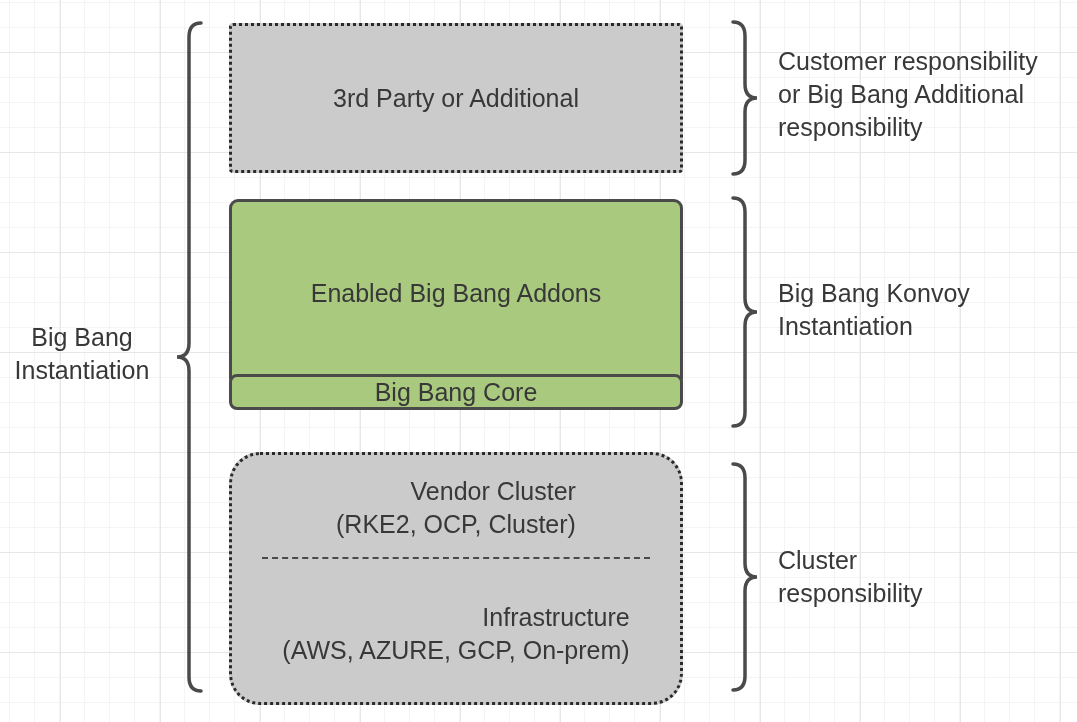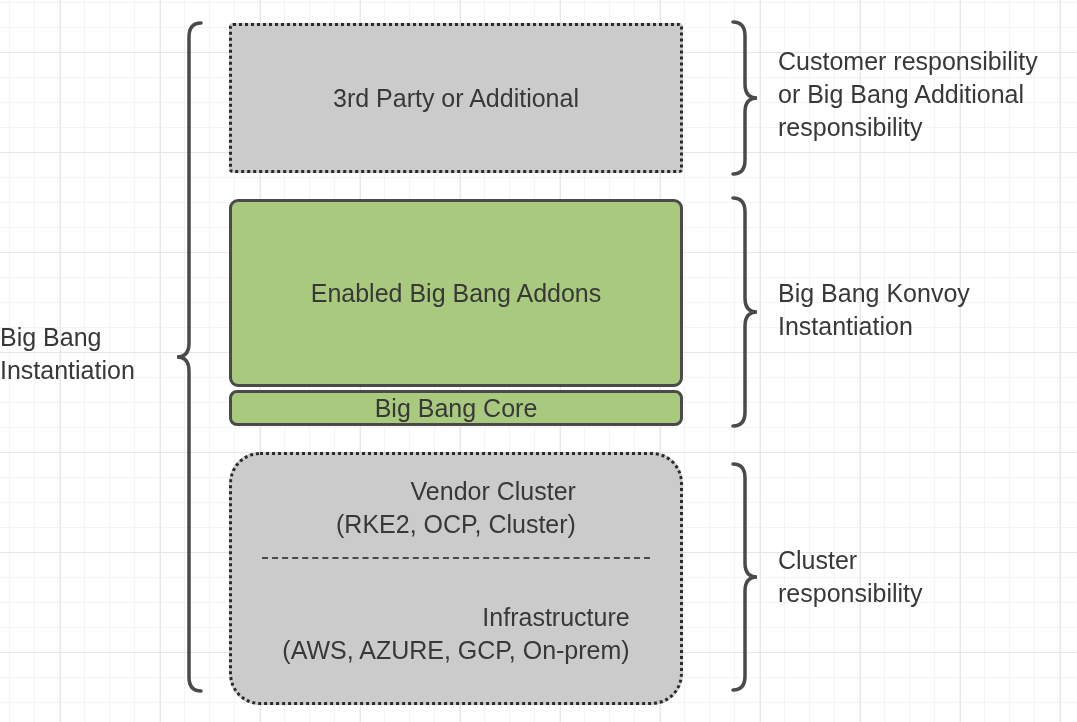--- a/index.html
+++ b/index.html
@@ -47,21 +47,21 @@
     border: 3px dotted var(--gray-border);
     border-radius: 4px;
   }
   .green {
     background: var(--green-fill);
     border: 3px solid var(--green-border);
     border-radius: 9px;
   }
   #box-third-party { top: 23px;  height: 150px; }
   #box-addons      { top: 199px; height: 188px; }
-  #box-core        { top: 374px; height: 36px; border-radius: 8px; margin-top: 16px; }
+  #box-core        { top: 374px; height: 36px; border-radius: 8px; }
   #box-platform    {
     top: 452px; height: 253px;
     flex-direction: column;
     justify-content: flex-start;
     padding-top: 20px;
     border-radius: 31px;
   }
   .divider {
     width: 388px;
     height: 0;
@@ -79,21 +79,21 @@
   }
   .left-brace { left: 175px; top: 21px; }
   .brace-top    { left: 731px; top: 20px; }
   .brace-middle { left: 731px; top: 196px; }
   .brace-bottom { left: 731px; top: 462px; }
 
   .left-label {
     position: absolute;
     left: 0; top: 321px;
     width: 164px;
-    text-align: left;
+    text-align: center;
     font-size: 25px;
     line-height: 33px;
   }
   .annotation {
     position: absolute;
     left: 778px;
     font-size: 25px;
     line-height: 33px;
     white-space: nowrap;
   }

